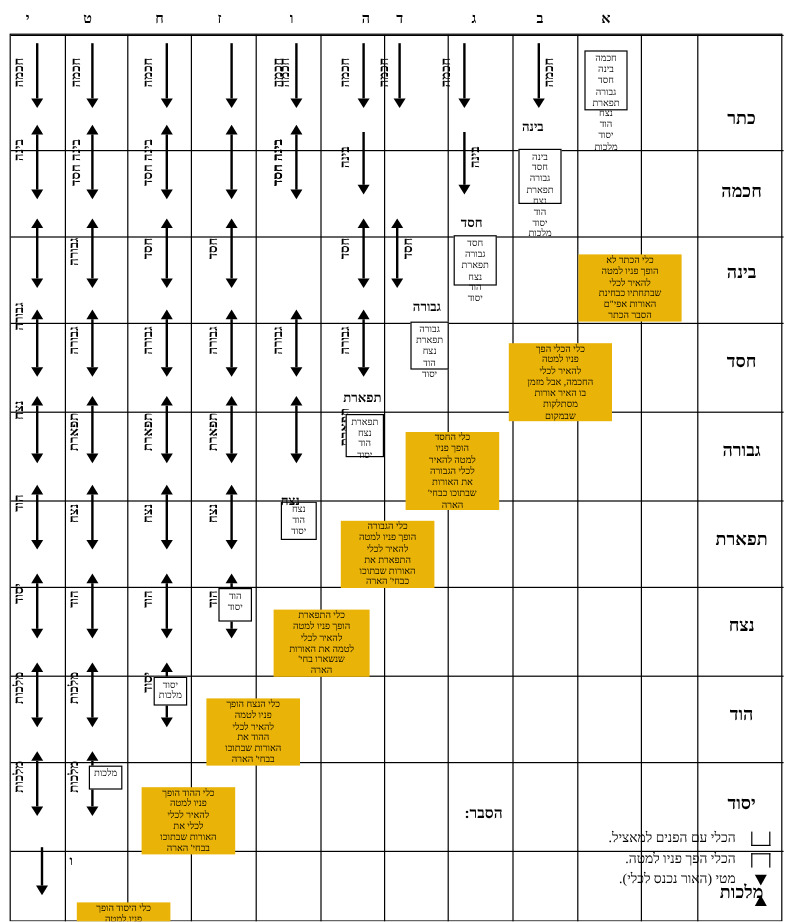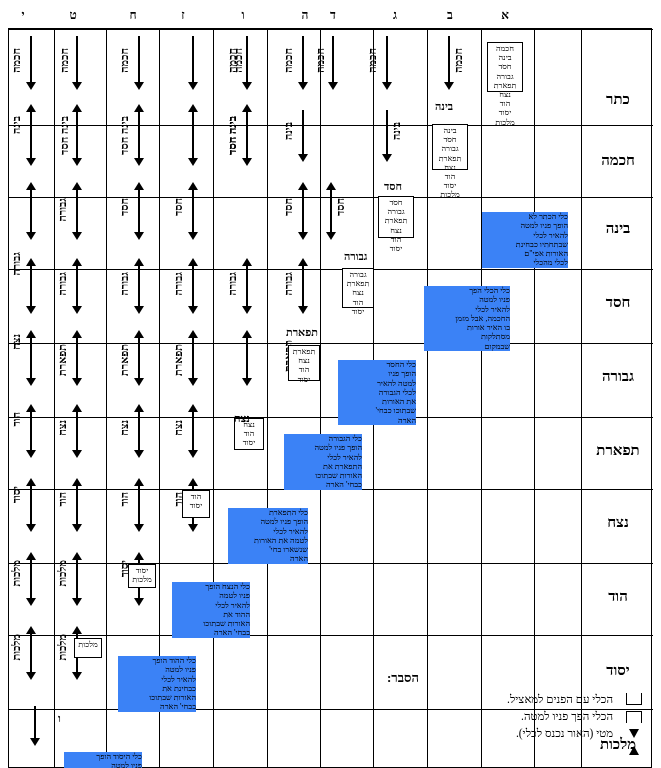--- a/index.html
+++ b/index.html
@@ -23,21 +23,21 @@
   .vert{writing-mode:vertical-rl;text-orientation:mixed;transform:rotate(180deg);}
 
   
   .arrow{position:absolute;width:10px;}
   .arrow .shaft{position:absolute;left:4px;top:0;width:2px;background:#000;}
   .arrow .headdown{position:absolute;left:0;width:0;height:0;border-left:5px solid transparent;border-right:5px solid transparent;border-top:8px solid #000;}
   .arrow .headup{position:absolute;left:0;top:0;width:0;height:0;border-left:5px solid transparent;border-right:5px solid transparent;border-bottom:8px solid #000;}
 
   
   .listbox{position:absolute;border:1px solid #000;background:#fff;font-size:8px;line-height:9.2px;text-align:center;direction:rtl;padding:1px 2px;box-sizing:border-box;}
-  .textblk{position:absolute;font-size:8px;line-height:9.3px;text-align:right;direction:rtl;background:#3b82f6;}
+  .textblk{position:absolute;font-size:8px;line-height:9.3px;text-align:center;direction:rtl;background:#eab308;}
 
   
   .legend{position:absolute;right:14px;bottom:8px;width:260px;direction:rtl;}
   .legend h4{margin:0 0 6px 0;font-size:13px;font-weight:bold;text-align:left;}
   .legrow{display:flex;align-items:center;justify-content:flex-start;gap:8px;margin:3px 0;font-size:11.5px;}
   .legsym{width:26px;height:14px;position:relative;flex:0 0 26px;}
   .legtxt{flex:1;text-align:right;}
 
   .u-shape{position:absolute;left:5px;top:1px;width:14px;height:11px;border:1px solid #000;border-top:none;}
   .n-shape{position:absolute;left:5px;top:2px;width:14px;height:11px;border:1px solid #000;border-bottom:none;}
@@ -480,21 +480,21 @@
   <div class="listbox" style="left:74px;top:638px;width:28px;height:20px;">
     <div>מלכות</div>
   </div>
 
   <div class="textblk" style="left:482px;top:212px;width:86px;">
     <div>כלי הכתר לא</div>
     <div>הופך פניו למטה</div>
     <div>להאיר לכלי</div>
     <div>שבתחתיו כבחינת</div>
     <div>האורות אפי"ם</div>
-    <div>לכלי מהכלי</div>
+    <div>הסבר הכתר</div>
   </div>
 
   <div class="textblk" style="left:424px;top:286px;width:86px;">
     <div>כלי הכלי הפך</div>
     <div>פניו למטה</div>
     <div>להאיר לכלי</div>
     <div>החכמה, אבל מזמן</div>
     <div>בו האיר אורות</div>
     <div>מסתלקות</div>
     <div>שבמקום</div>
@@ -534,21 +534,21 @@
     <div>להאיר לכלי</div>
     <div>ההוד את</div>
     <div>האורות שבתוכו</div>
     <div>בבחי' הארה</div>
   </div>
 
   <div class="textblk" style="left:118px;top:656px;width:78px;">
     <div>כלי ההוד הופך</div>
     <div>פניו למטה</div>
     <div>להאיר לכלי</div>
-    <div>כבחינת את</div>
+    <div>לכלי את</div>
     <div>האורות שבתוכו</div>
     <div>בבחי' הארה</div>
   </div>
 
   <div class="textblk" style="left:64px;top:752px;width:78px;">
     <div>כלי היסוד הופך</div>
     <div>פניו למטה</div>
   </div>
 
   <div class="cornermark" style="left:58px;top:712px;">ו</div>

